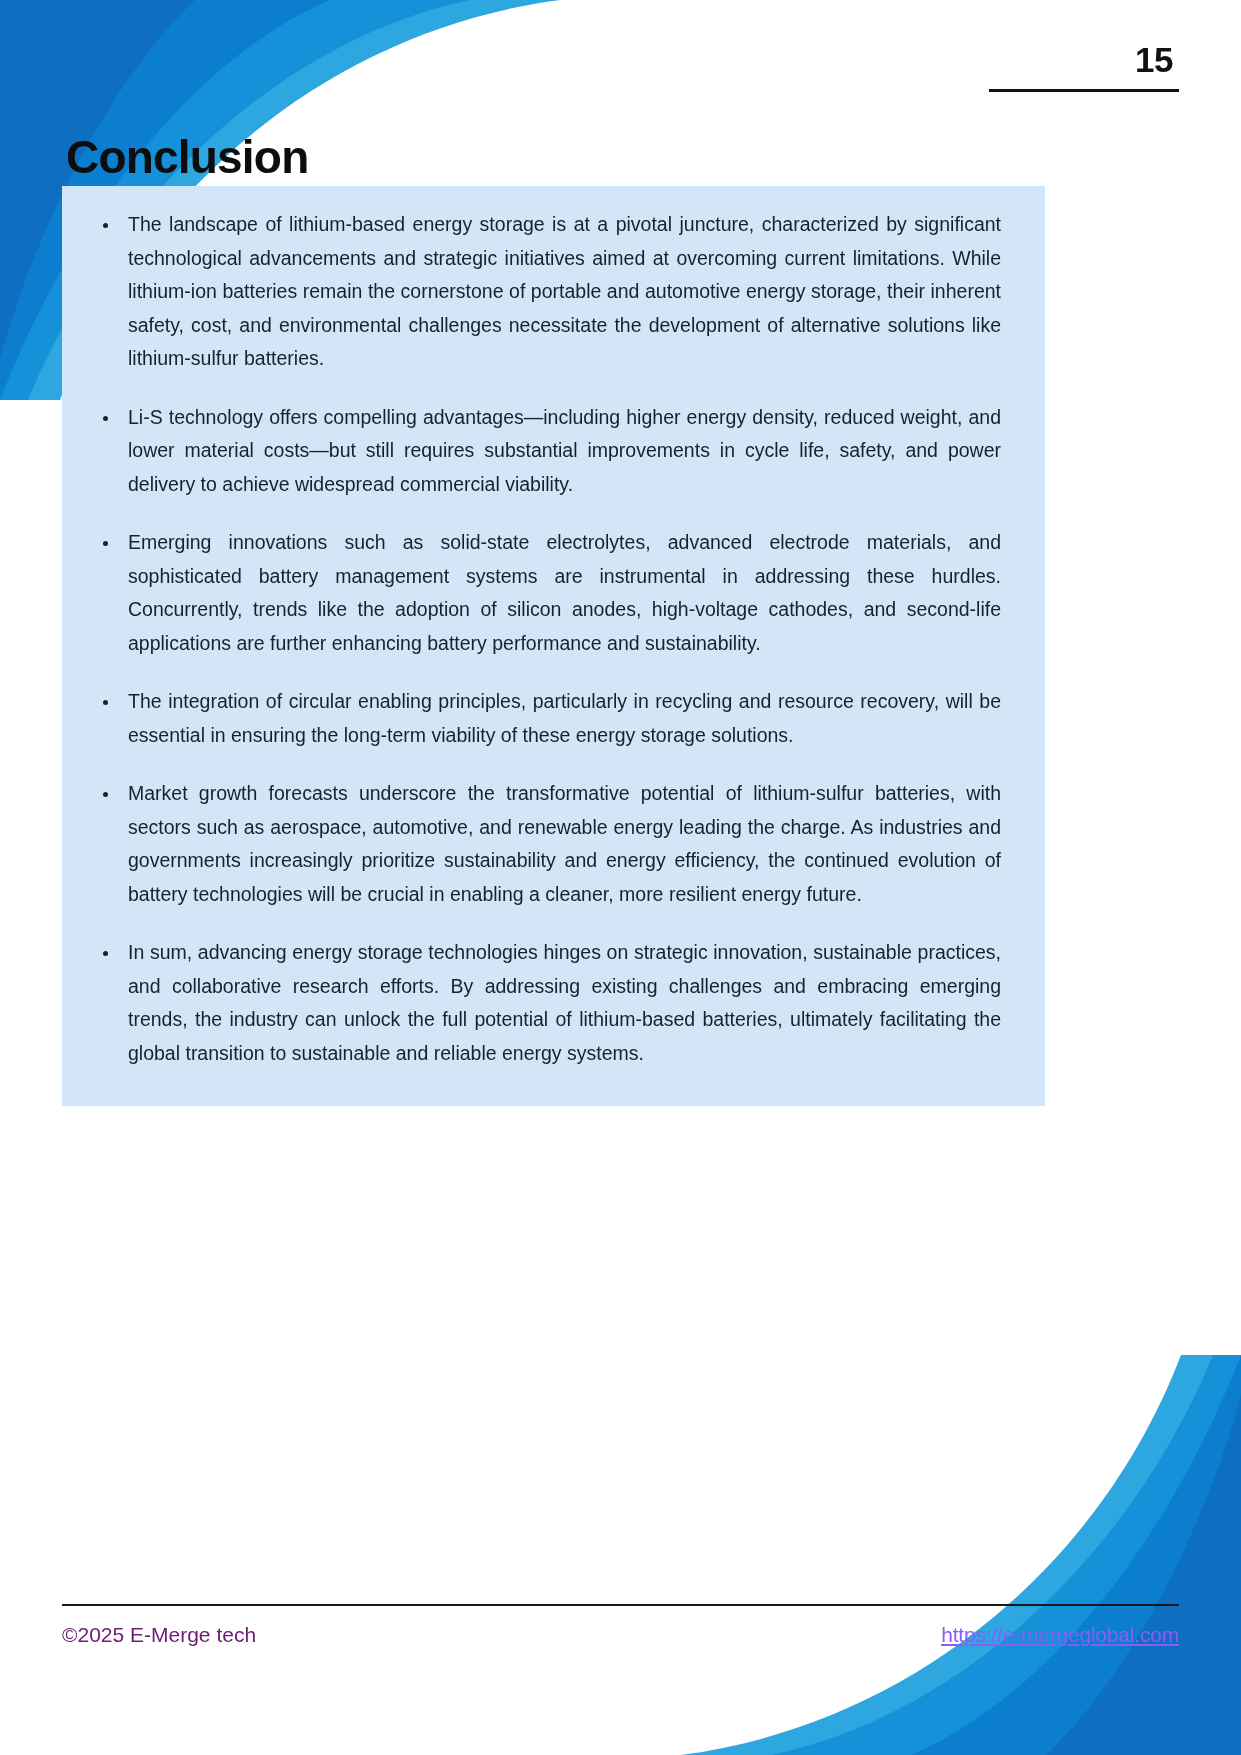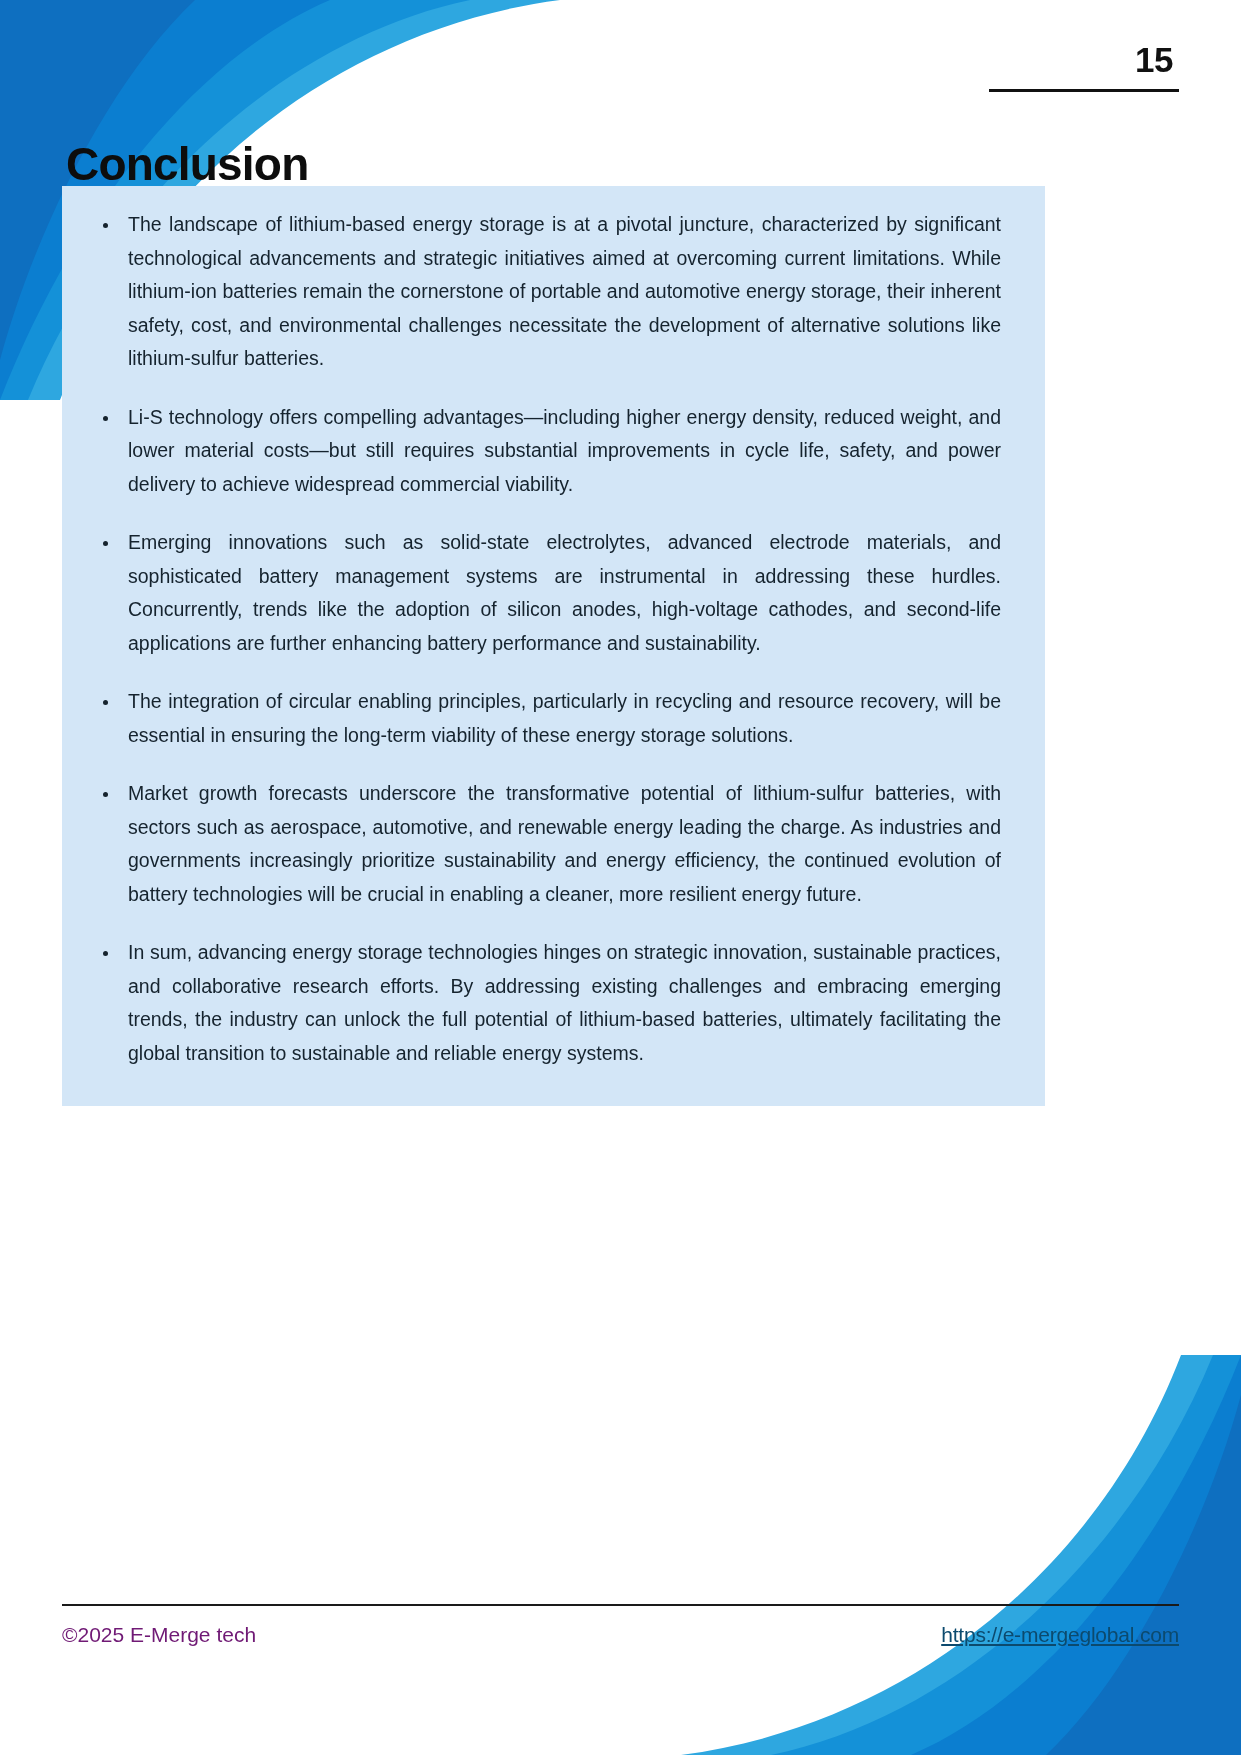--- a/index.html
+++ b/index.html
@@ -56,21 +56,21 @@
   }
   .page-number-rule {
     margin-top: 12px;
     border-bottom: 3px solid #111111;
     width: 190px;
   }
 
   
   .page-title {
     position: absolute;
-    top: 107px;
+    top: 100px;
     left: 66px;
     font-family: "Liberation Sans", sans-serif;
     font-size: 46px;
     font-weight: bold;
     color: #0d0d0d;
     letter-spacing: -0.8px;
     line-height: 1.15;
   }
 
   
@@ -133,21 +133,21 @@
     margin-top: 17px;
   }
   .footer-copy {
     font-family: Liberation Sans, sans-serif;
     font-size: 21px;
     color: #701a75;
   }
   .footer-link {
     font-family: "Liberation Sans", sans-serif;
     font-size: 21px;
-    color: #0c4a6e;
+    color: #8b5cf6;
     text-decoration: underline;
     letter-spacing: -0.2px;
     margin-left: 42px;
   }
 </style>
 </head>
 <body>
 
 <div class="page">
 

